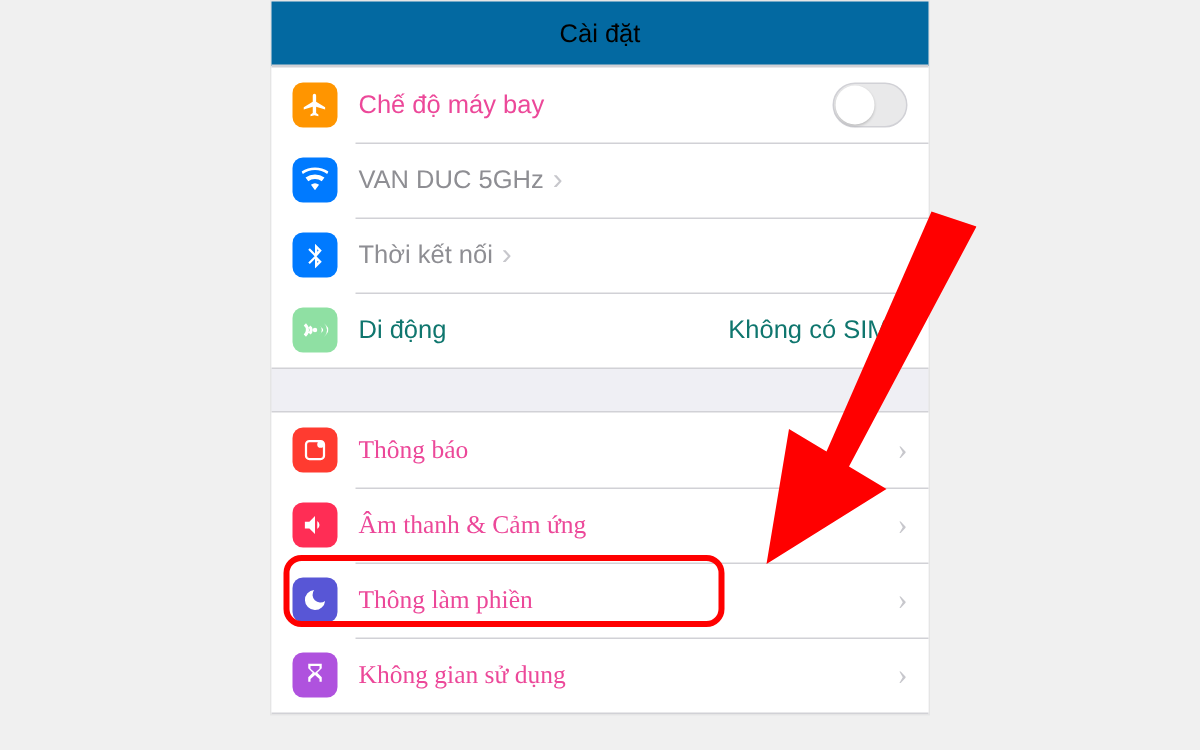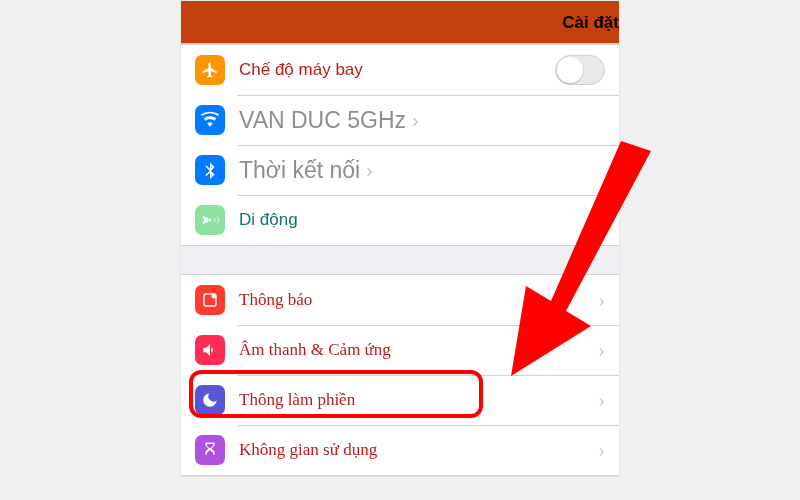--- a/index.html
+++ b/index.html
@@ -13,23 +13,23 @@
     align-items: flex-start;
     overflow: hidden;
   }
   .phone {
     width: 440px;
     background: #efeff4;
     border: 1px solid #e5e5e5;
     position: relative;
   }
   .header {
-    background: #c2410c;
-    text-align: right;
-    font-weight: 700;
+    background: #0369a1;
+    text-align: center;
+    font-weight: 400;
     font-size: 17px;
     padding: 12px 0 10px 0;
     border-bottom: 1px solid #d1d1d6;
   }
   .group {
     background: #fff;
     border-top: 1px solid #d1d1d6;
     border-bottom: 1px solid #d1d1d6;
   }
   .group + .group { margin-top: 28px; font-family: Liberation Serif, serif; }
@@ -53,24 +53,24 @@
     margin-right: 14px;
     display: flex;
     align-items: center;
     justify-content: center;
     color: #fff;
     flex-shrink: 0;
   }
   .label {
     flex: 1;
     font-size: 17px;
-    color: #b91c1c;
+    color: #ec4899;
   }
   .detail {
-    font-size: 23px;
+    font-size: 17px;
     color: #8e8e93;
     margin-right: 6px;
   }
   .chev {
     color: #c7c7cc;
     font-size: 20px;
     line-height: 1;
   }
   .switch {
     width: 50px; height: 30px;
@@ -153,20 +153,21 @@
       <div class="chev">›</div>
     </div>
 
     <div class="row dimmed">
       <div class="icon bg-green">
         <svg width="18" height="18" viewBox="0 0 24 24" fill="white">
             <path d="M4 6a8 8 0 0 1 0 12l-2-2a5.2 5.2 0 0 0 0-8l2-2zm16 0l2 2a5.2 5.2 0 0 1 0 8l-2 2a8 8 0 0 0 0-12zM8 8a5 5 0 0 1 0 8l-2-2a2.2 2.2 0 0 0 0-4l2-2zm8 0l2 2a2.2 2.2 0 0 1 0 4l-2 2a5 5 0 0 0 0-8zm-4 2a2 2 0 1 1 0 4 2 2 0 0 1 0-4z"></path>
           </svg>
       </div>
       <div class="label">Di động</div>
+      <div class="detail">Không có SIM</div>
       <div class="chev">›</div>
     </div>
 
   </div>
 
   <div class="group" style="position:relative">
 
     <div class="row">
       <div class="icon bg-red">
         <svg width="18" height="18" viewBox="0 0 24 24" fill="white">

